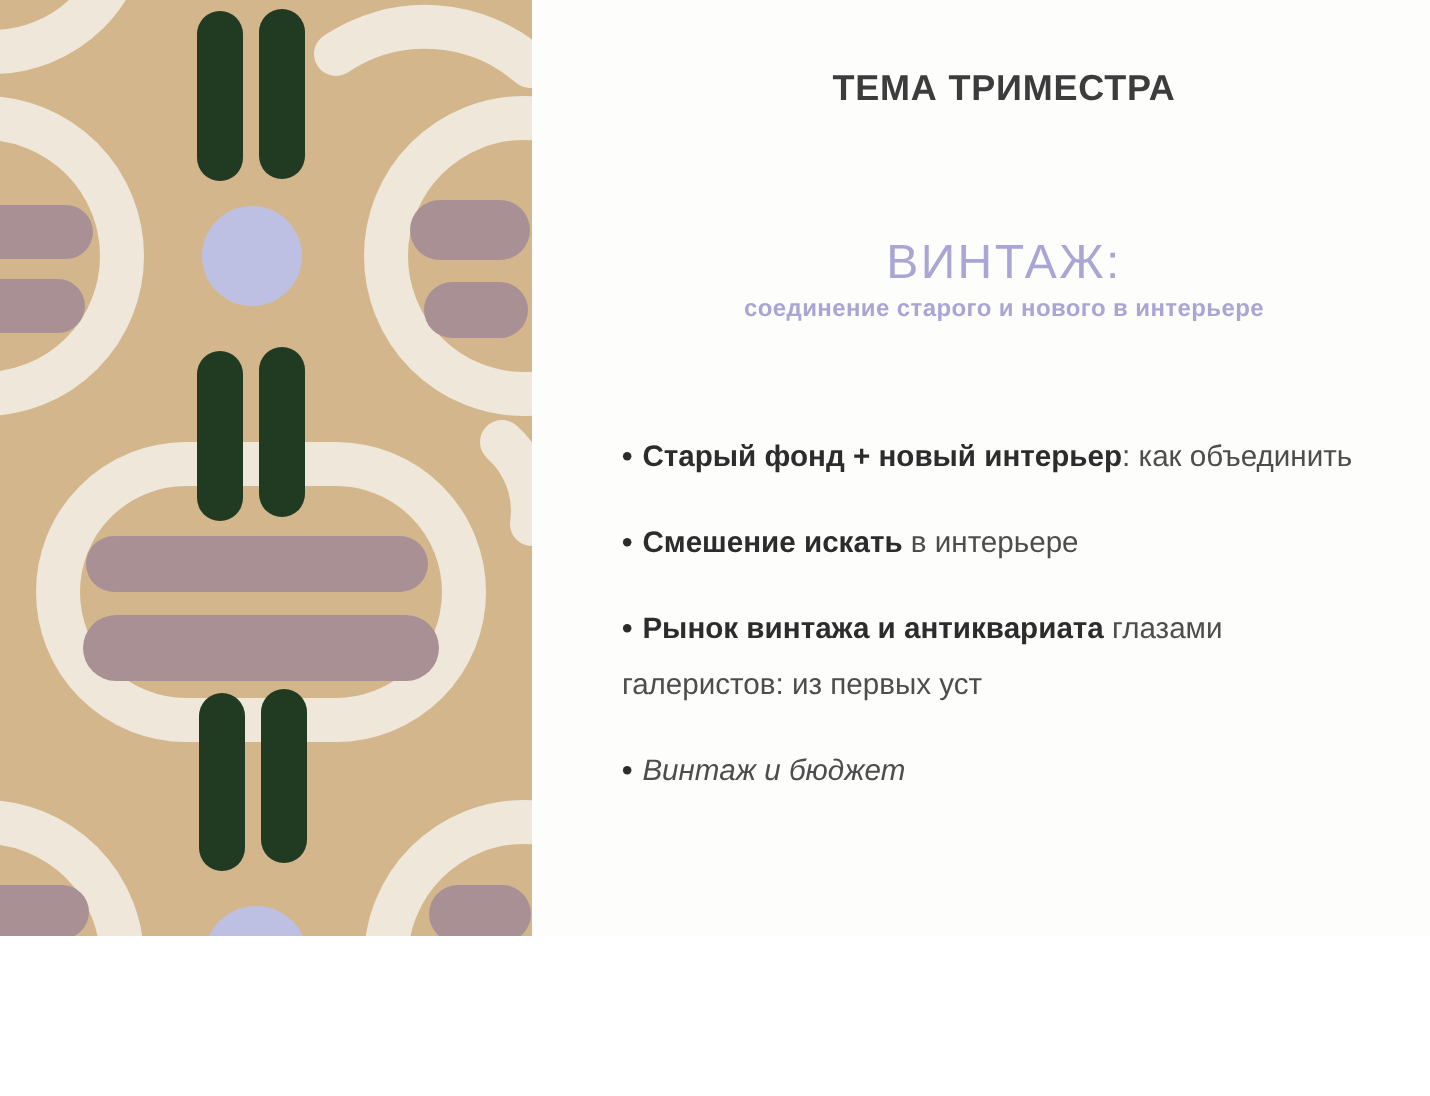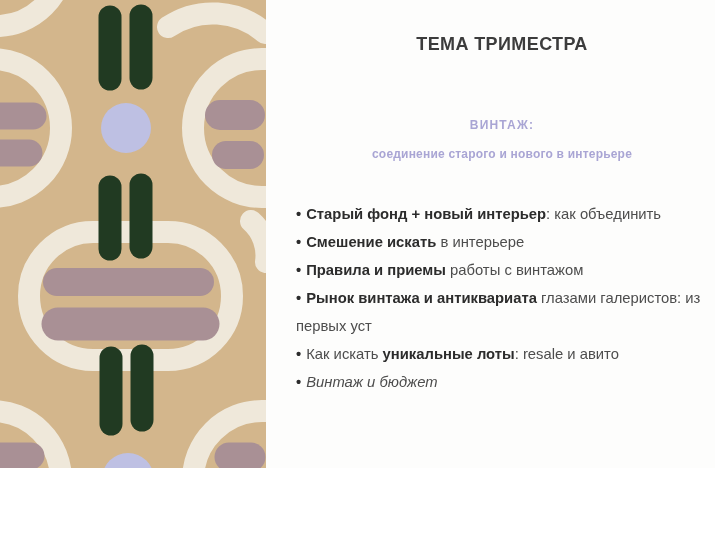--- a/index.html
+++ b/index.html
@@ -20,27 +20,27 @@
   .mauve{stroke:var(--c-mauve,#a99095);fill:none;stroke-linecap:round;}
   .green{stroke:var(--c-green,#213a22);fill:none;stroke-width:23;stroke-linecap:round;}
   .lav{fill:var(--c-lavender,#bec0e3);}
   
   #content{
     position:absolute;left:296px;top:0;width:412px;height:548px;
   }
   .centered{position:absolute;left:0;right:0;text-align:center;white-space:nowrap;}
   #kicker{top:34px;font-size:18px;font-weight:bold;letter-spacing:.4px;color:#3c3c3c;}
   #dates{top:59px;font-size:18px;font-weight:bold;letter-spacing:.2px;color:#3c3c3c;}
-  #title{top:118px;font-size:12px;font-weight:bold;letter-spacing:1.2px;color:var(--c-accent_purple,#a9a5d4);}
+  #title{top:118px;font-size:24px;font-weight:normal;letter-spacing:1.2px;color:var(--c-accent_purple,#a9a5d4);}
   #subtitle{top:147px;font-size:12px;font-weight:bold;letter-spacing:.2px;color:var(--c-accent_purple,#a9a5d4);}
   #topics{
     position:absolute;left:0;top:200px;width:412px;
     font-size:14.8px;line-height:28px;color:#4d4d4d;
   }
-  .bullet{margin:0;}
+  .bullet{margin:15px;}
   .bullet .dot{color:#2c2c2c;font-weight:bold;margin-right:5px;}
   .bullet .b{font-weight:bold;color:#2c2c2c;}
   .bullet .i{font-style:italic;}
 </style>
 </head>
 <body>
 
 <div id="slide">
 
   <div id="pattern-panel">
@@ -90,20 +90,18 @@
   </div>
 
   <div id="content">
     <div id="kicker" class="centered">ТЕМА ТРИМЕСТРА</div>
     <div id="title" class="centered">ВИНТАЖ:</div>
     <div id="subtitle" class="centered">соединение старого и нового в интерьере</div>
 
     <div id="topics">
         <div class="bullet"><span class="dot">•</span><span class="b">Старый фонд + новый интерьер</span><span>: как объединить</span></div>
         <div class="bullet"><span class="dot">•</span><span class="b">Смешение искать</span><span> в интерьере</span></div>
-        <div class="bullet"><span class="dot">•</span><span class="b">Правила и приемы</span><span> работы с винтажом</span></div>
         <div class="bullet"><span class="dot">•</span><span class="b">Рынок винтажа и антиквариата</span><span> глазами галеристов: из первых уст</span></div>
-        <div class="bullet"><span class="dot">•</span><span>Как искать </span><span class="b">уникальные лоты</span><span>: resale и авито</span></div>
         <div class="bullet"><span class="dot">•</span><span class="i">Винтаж и бюджет</span></div>
       </div>
   </div>
 
 </div>
 
 </body></html>

